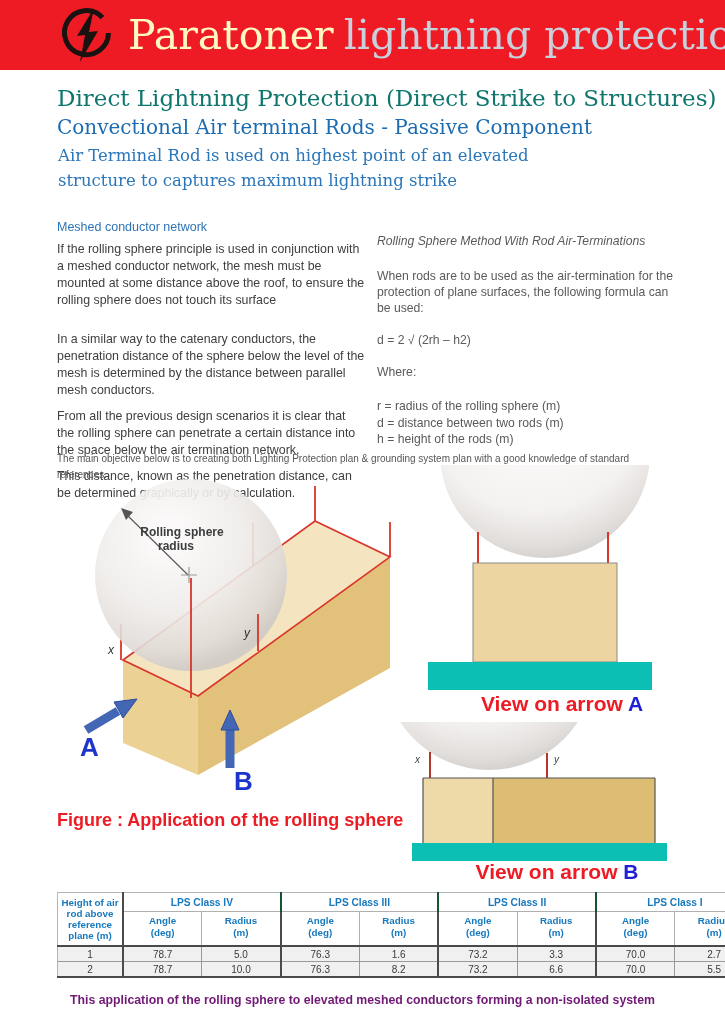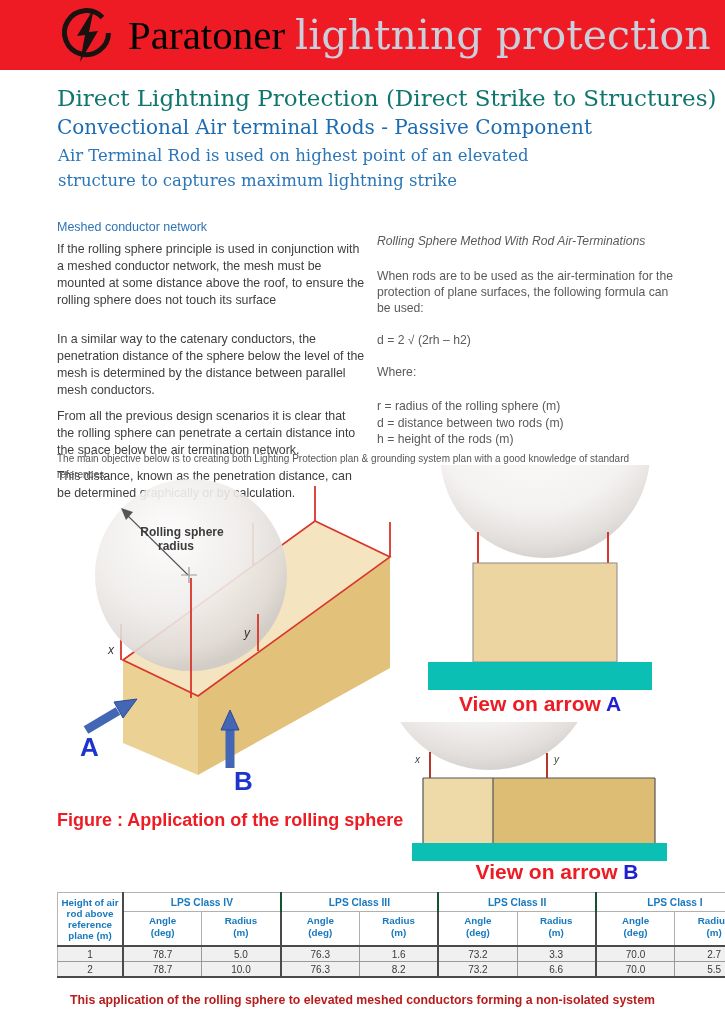--- a/index.html
+++ b/index.html
@@ -5,21 +5,21 @@
   html,body { margin:0; padding:0; background:#9a9a9a; }
   .page { position:relative; width:725px; height:1024px; background:#ffffff; overflow:hidden;
           font-family:"Liberation Sans", sans-serif; margin:0 auto; }
 
   
   .banner { position:absolute; left:0; top:0; width:725px; height:70px; background:#ee1b24;
             display:flex; align-items:center; }
   .logo { margin-left:58px; width:58px; height:58px; flex:0 0 auto; }
   .brand { margin:0 0 0 12px; font-family:"DejaVu Serif", serif; font-weight:normal;
            font-size:41px; line-height:70px; white-space:nowrap; }
-  .brand-main { color:#000000;font-family:Liberation Serif, serif; }
+  .brand-main { color:#fef9c3; }
   .brand-suffix { color:#c9cfdb; margin-left:10px; }
 
   
   .h1 { position:absolute; left:57px; top:85px; font-family:"DejaVu Serif", serif;
         font-size:23px; color:#0f766e; white-space:nowrap; }
   .h2 { position:absolute; left:57px; top:115px; font-family:"DejaVu Serif", serif;
         font-size:20px; color:#1d6cb1; white-space:nowrap; }
   .sub1 { position:absolute; left:58px; top:146px; font-family:"DejaVu Serif", serif;
         font-size:16.5px; color:#2a76b9; white-space:nowrap; }
   .sub2 { position:absolute; left:58px; top:171px; font-family:"DejaVu Serif", serif;
@@ -40,21 +40,21 @@
   .rc-defs div { line-height:16.5px; }
 
   .objective { position:absolute; left:57px; top:451px; width:618px; color:#565656;
                font-size:10px; line-height:16px; }
 
   
   .diagram-main { position:absolute; left:58px; top:478px; }
   .view-a { position:absolute; left:403px; top:465px; }
   .view-b { position:absolute; left:388px; top:722px; }
   .caption { position:absolute; text-align:center; font-weight:bold; font-size:21px; white-space:nowrap; }
-  .cap-a { left:381px; top:692px; width:318px; }
+  .cap-a { left:403px; top:692px; width:318px; }
   .cap-b { left:388px; top:860px; width:338px; }
   .cap-red { color:#ed1c24; }
   .cap-blue { color:#1f1fd4; }
   .fig-caption { position:absolute; left:57px; top:810px; font-weight:bold; font-size:18px;
                  color:#ed1c24; white-space:nowrap; }
 
   svg text { font-family:"Liberation Sans", sans-serif; }
   .dlbl { font-size:12px; font-weight:bold; fill:#3c3c3c; }
   .xy { font-size:12px; font-style:italic; fill:#333333; }
   .xy-small { font-size:10px; font-style:italic; fill:#444444; }
@@ -73,21 +73,21 @@
   th.sub span { display:block; }
   .gs { border-left:2px solid #4a4a4a; }
   .rs { border-left:1px solid #b0b0b0; }
   tr.data td { background:#f0f0f0; font-size:10px; color:#3a3a3a; padding:2px 0 1px;
                border-top:1px solid #9a9a9a; }
   tr.data td.rs { border-left:1px solid #9a9a9a; }
   tr.data td.c0 { border-right:2px solid #4a4a4a; }
   tr.data.first td { border-top:2px solid #4a4a4a; }
 
   .footer { position:absolute; left:0; top:993px; width:725px; text-align:center;
-            font-weight:bold; font-size:12.3px; color:#b91c1c; }
+            font-weight:bold; font-size:12.3px; color:#701a75; }
 </style>
 </head>
 <body>
 
 <div class="page">
 
   <header class="banner">
     <svg class="logo" viewBox="0 0 58 58">
       <g fill="none" stroke="#1a1210" stroke-width="5">
         <path d="M 44.5 11.5 A 22 22 0 1 0 50.5 27"></path>

